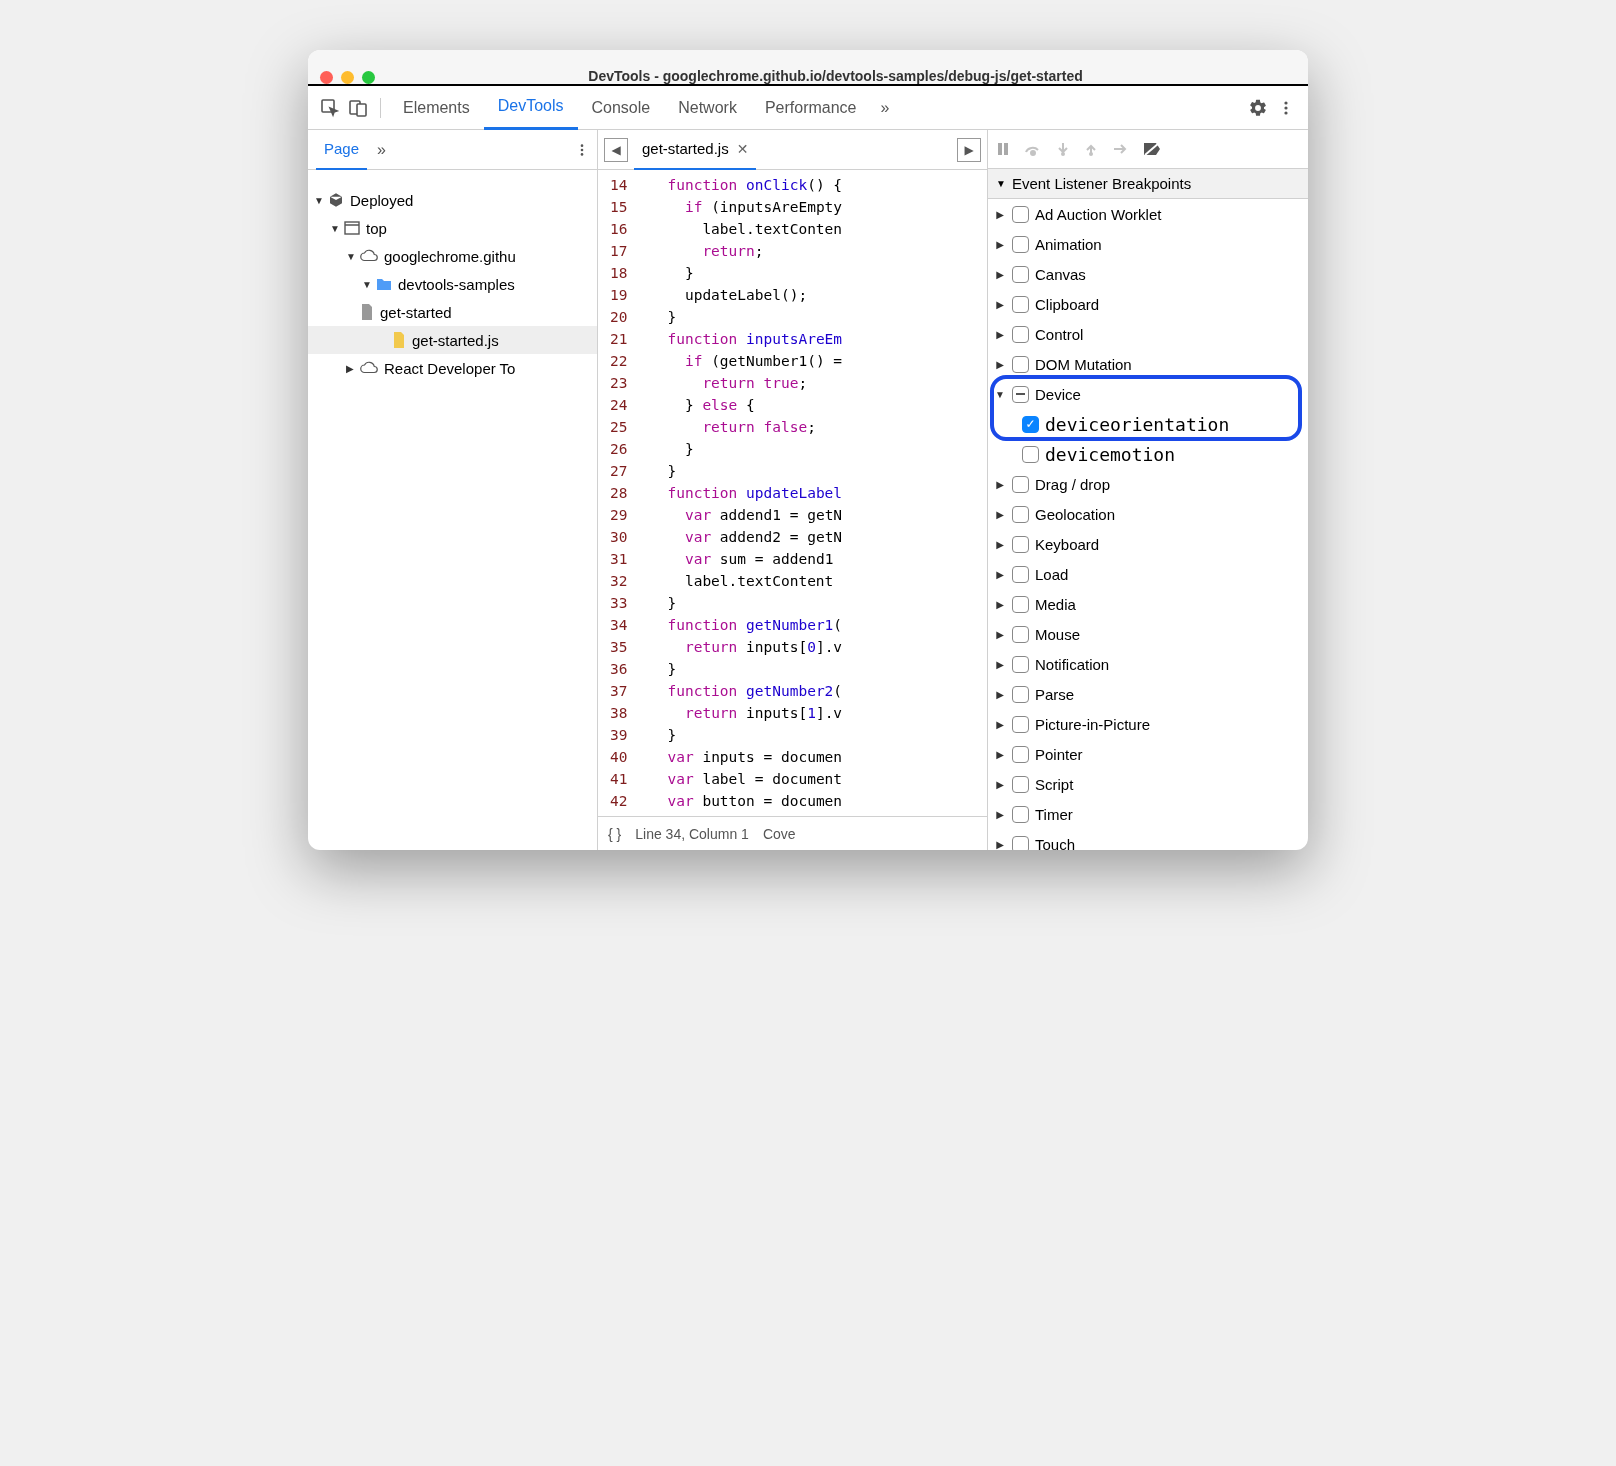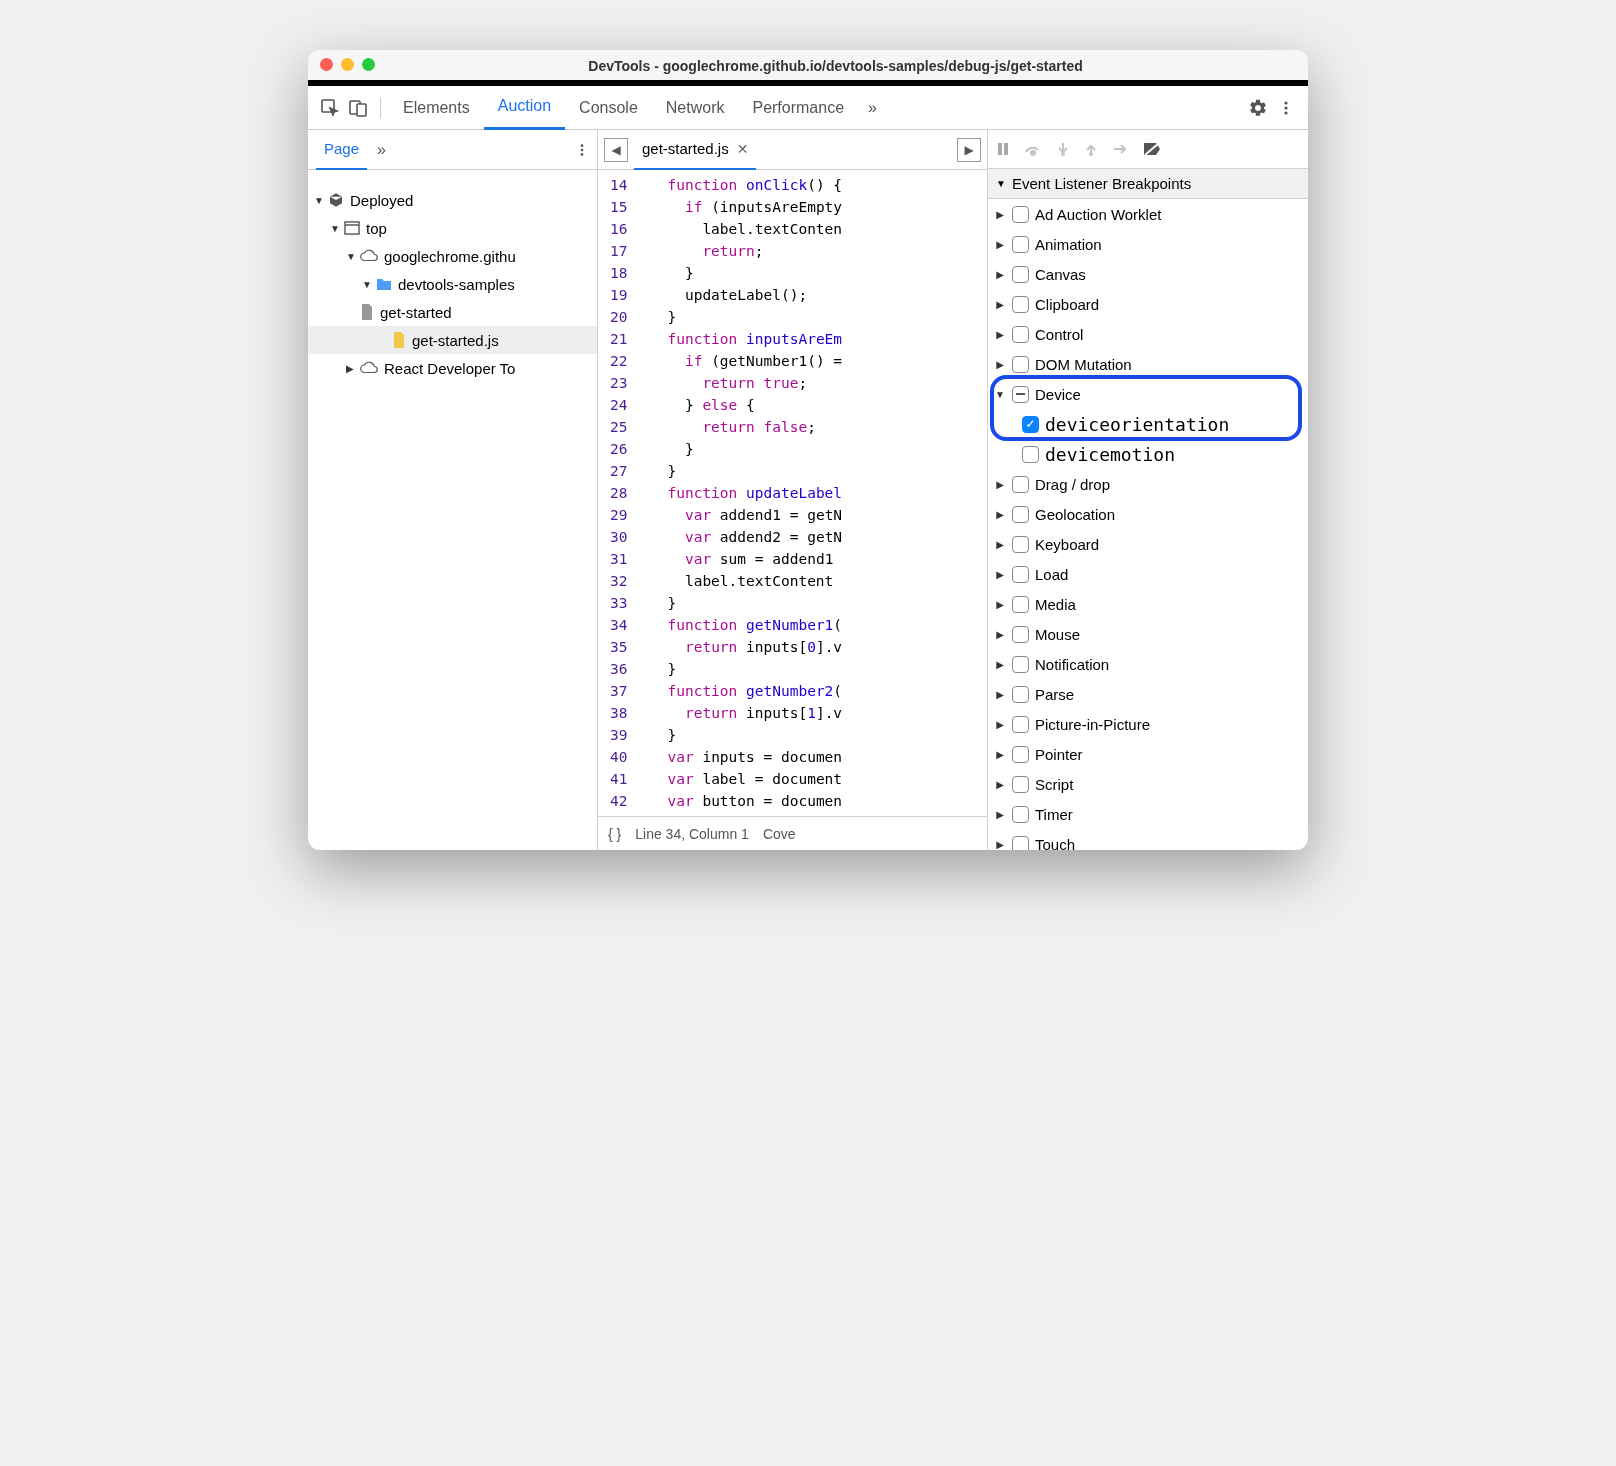--- a/index.html
+++ b/index.html
@@ -1,18 +1,18 @@
 <!DOCTYPE html>
 <html><head>
 <meta charset="utf-8">
 <style>
 * { margin: 0; padding: 0; box-sizing: border-box; }
 body { font-family: -apple-system, "Helvetica Neue", Arial, sans-serif; background: #f0f0f0; width: 1616px; height: 1466px; display: flex; align-items: flex-start; justify-content: center; padding-top: 50px; }
 .window { width: 1000px; background: #fff; border-radius: 12px; box-shadow: 0 20px 60px rgba(0,0,0,0.35); overflow: hidden; }
-.titlebar { display: flex; align-items: flex-start; height: 36px; background: #f6f6f6; border-bottom: 6px solid #000000; padding: 8px 12px; }
+.titlebar { display: flex; align-items: flex-end; height: 36px; background: #f6f6f6; border-bottom: 2px solid #000000; padding: 0 12px; }
 .traffic { display: flex; gap: 8px; }
 .traffic span { width: 13px; height: 13px; border-radius: 50%; display: block; }
 .tl-red { background: #ff5f57; }
 .tl-yellow { background: #febc2e; }
 .tl-green { background: #28c840; }
 .title { flex: 1; text-align: center; font-size: 14px; font-weight: 600; color: #333; }
 .tabbar { display: flex; align-items: center; height: 44px; border-bottom: 1px solid #d0d0d0; padding: 0 8px; }
 .tabbar .ico { width: 28px; height: 28px; display: flex; align-items: center; justify-content: center; color: #555; }
 .divider { width: 1px; height: 20px; background: #ccc; margin: 0 8px; }
 .panel-tab { font-size: 16px; color: #555; padding: 0 14px; height: 44px; display: flex; align-items: center; cursor: pointer; }
@@ -33,21 +33,21 @@
 .ico-cloud { margin-right: 6px; color: #555; }
 .ico-folder { margin-right: 6px; }
 .ico-file { margin-right: 6px; color: #888; }
 .ico-jsfile { margin-right: 6px; }
 .editor-pane { flex: 1; min-width: 0; display: flex; flex-direction: column; border-right: 1px solid #d0d0d0; }
 .editor-tabs { display: flex; align-items: center; height: 40px; border-bottom: 1px solid #d0d0d0; padding: 0 6px; gap: 6px; }
 .nav-btn { width: 24px; height: 24px; border: 1px solid #999; display: flex; align-items: center; justify-content: center; font-size: 12px; color: #555; }
 .file-tab { display: flex; align-items: center; gap: 8px; font-size: 15px; padding: 0 8px; height: 40px; border-bottom: 2px solid #1a73e8; }
 .close-x { color: #666; font-size: 14px; }
 .editor { flex: 1; overflow: hidden; font-family: Menlo, Consolas, monospace; font-size: 14.5px; line-height: 22px; display: flex; }
-.gutter { text-align: right; color: #4c1d95; padding: 4px 8px 4px 12px; background: #fff; }
+.gutter { text-align: right; color: #7f1d1d; padding: 4px 8px 4px 12px; background: #fff; }
 .code { padding: 4px 0 4px 6px; white-space: pre; overflow: hidden; margin-left: 26px; }
 .kw { color: #aa0d91; }
 .fn { color: #1c00cf; }
 .num { color: #1c00cf; }
 .statusbar { height: 34px; border-top: 1px solid #d0d0d0; display: flex; align-items: center; padding: 0 10px; gap: 14px; font-size: 14px; color: #555; }
 .right-pane { width: 320px; display: flex; flex-direction: column; }
 .debug-toolbar { display: flex; align-items: center; height: 40px; border-bottom: 1px solid #d0d0d0; padding: 0 8px; gap: 14px; color: #666; }
 .debug-toolbar .btn { opacity: 0.5; }
 .section-header { background: #f1f1f1; border-bottom: 1px solid #d0d0d0; height: 30px; display: flex; align-items: center; padding: 0 8px; font-size: 15px; gap: 6px; }
 .bp-list { overflow-y: auto; font-size: 15px; }
@@ -85,21 +85,21 @@
     </div>
     <div class="ico">
       <svg width="20" height="20" viewBox="0 0 20 20" fill="none" stroke="#555" stroke-width="1.6">
           <rect x="2" y="3" width="10" height="13" rx="1"></rect>
           <rect x="9" y="6" width="9" height="12" rx="1" fill="#fff"></rect>
         </svg>
     </div>
     <div class="divider"></div>
     <div id="panel-tabs" style="display: flex;">
         <div class="panel-tab">Elements</div>
-        <div class="panel-tab active">Auction</div>
+        <div class="panel-tab active">DevTools</div>
         <div class="panel-tab">Console</div>
         <div class="panel-tab">Network</div>
         <div class="panel-tab">Performance</div>
       </div>
     <div class="more-chev">»</div>
     <div class="spacer"></div>
     <div class="ico">
       <svg width="20" height="20" viewBox="0 0 24 24" fill="#555">
           <path d="M19.14,12.94a7.14,7.14,0,0,0,.05-.94,7.14,7.14,0,0,0-.05-.94l2.03-1.58a.5.5,0,0,0,.12-.64l-1.92-3.32a.5.5,0,0,0-.61-.22l-2.39.96a7.03,7.03,0,0,0-1.62-.94l-.36-2.54A.5.5,0,0,0,13.9,2h-3.8a.5.5,0,0,0-.49.42L9.25,4.96a7.03,7.03,0,0,0-1.62.94l-2.39-.96a.5.5,0,0,0-.61.22L2.71,8.48a.5.5,0,0,0,.12.64l2.03,1.58a7.14,7.14,0,0,0-.05.94,7.14,7.14,0,0,0,.05.94L2.83,14.16a.5.5,0,0,0-.12.64l1.92,3.32a.5.5,0,0,0,.61.22l2.39-.96a7.03,7.03,0,0,0,1.62.94l.36,2.54a.5.5,0,0,0,.49.42h3.8a.5.5,0,0,0,.49-.42l.36-2.54a7.03,7.03,0,0,0,1.62-.94l2.39.96a.5.5,0,0,0,.61-.22l1.92-3.32a.5.5,0,0,0-.12-.64ZM12,15.5A3.5,3.5,0,1,1,15.5,12,3.5,3.5,0,0,1,12,15.5Z"></path>
         </svg>

